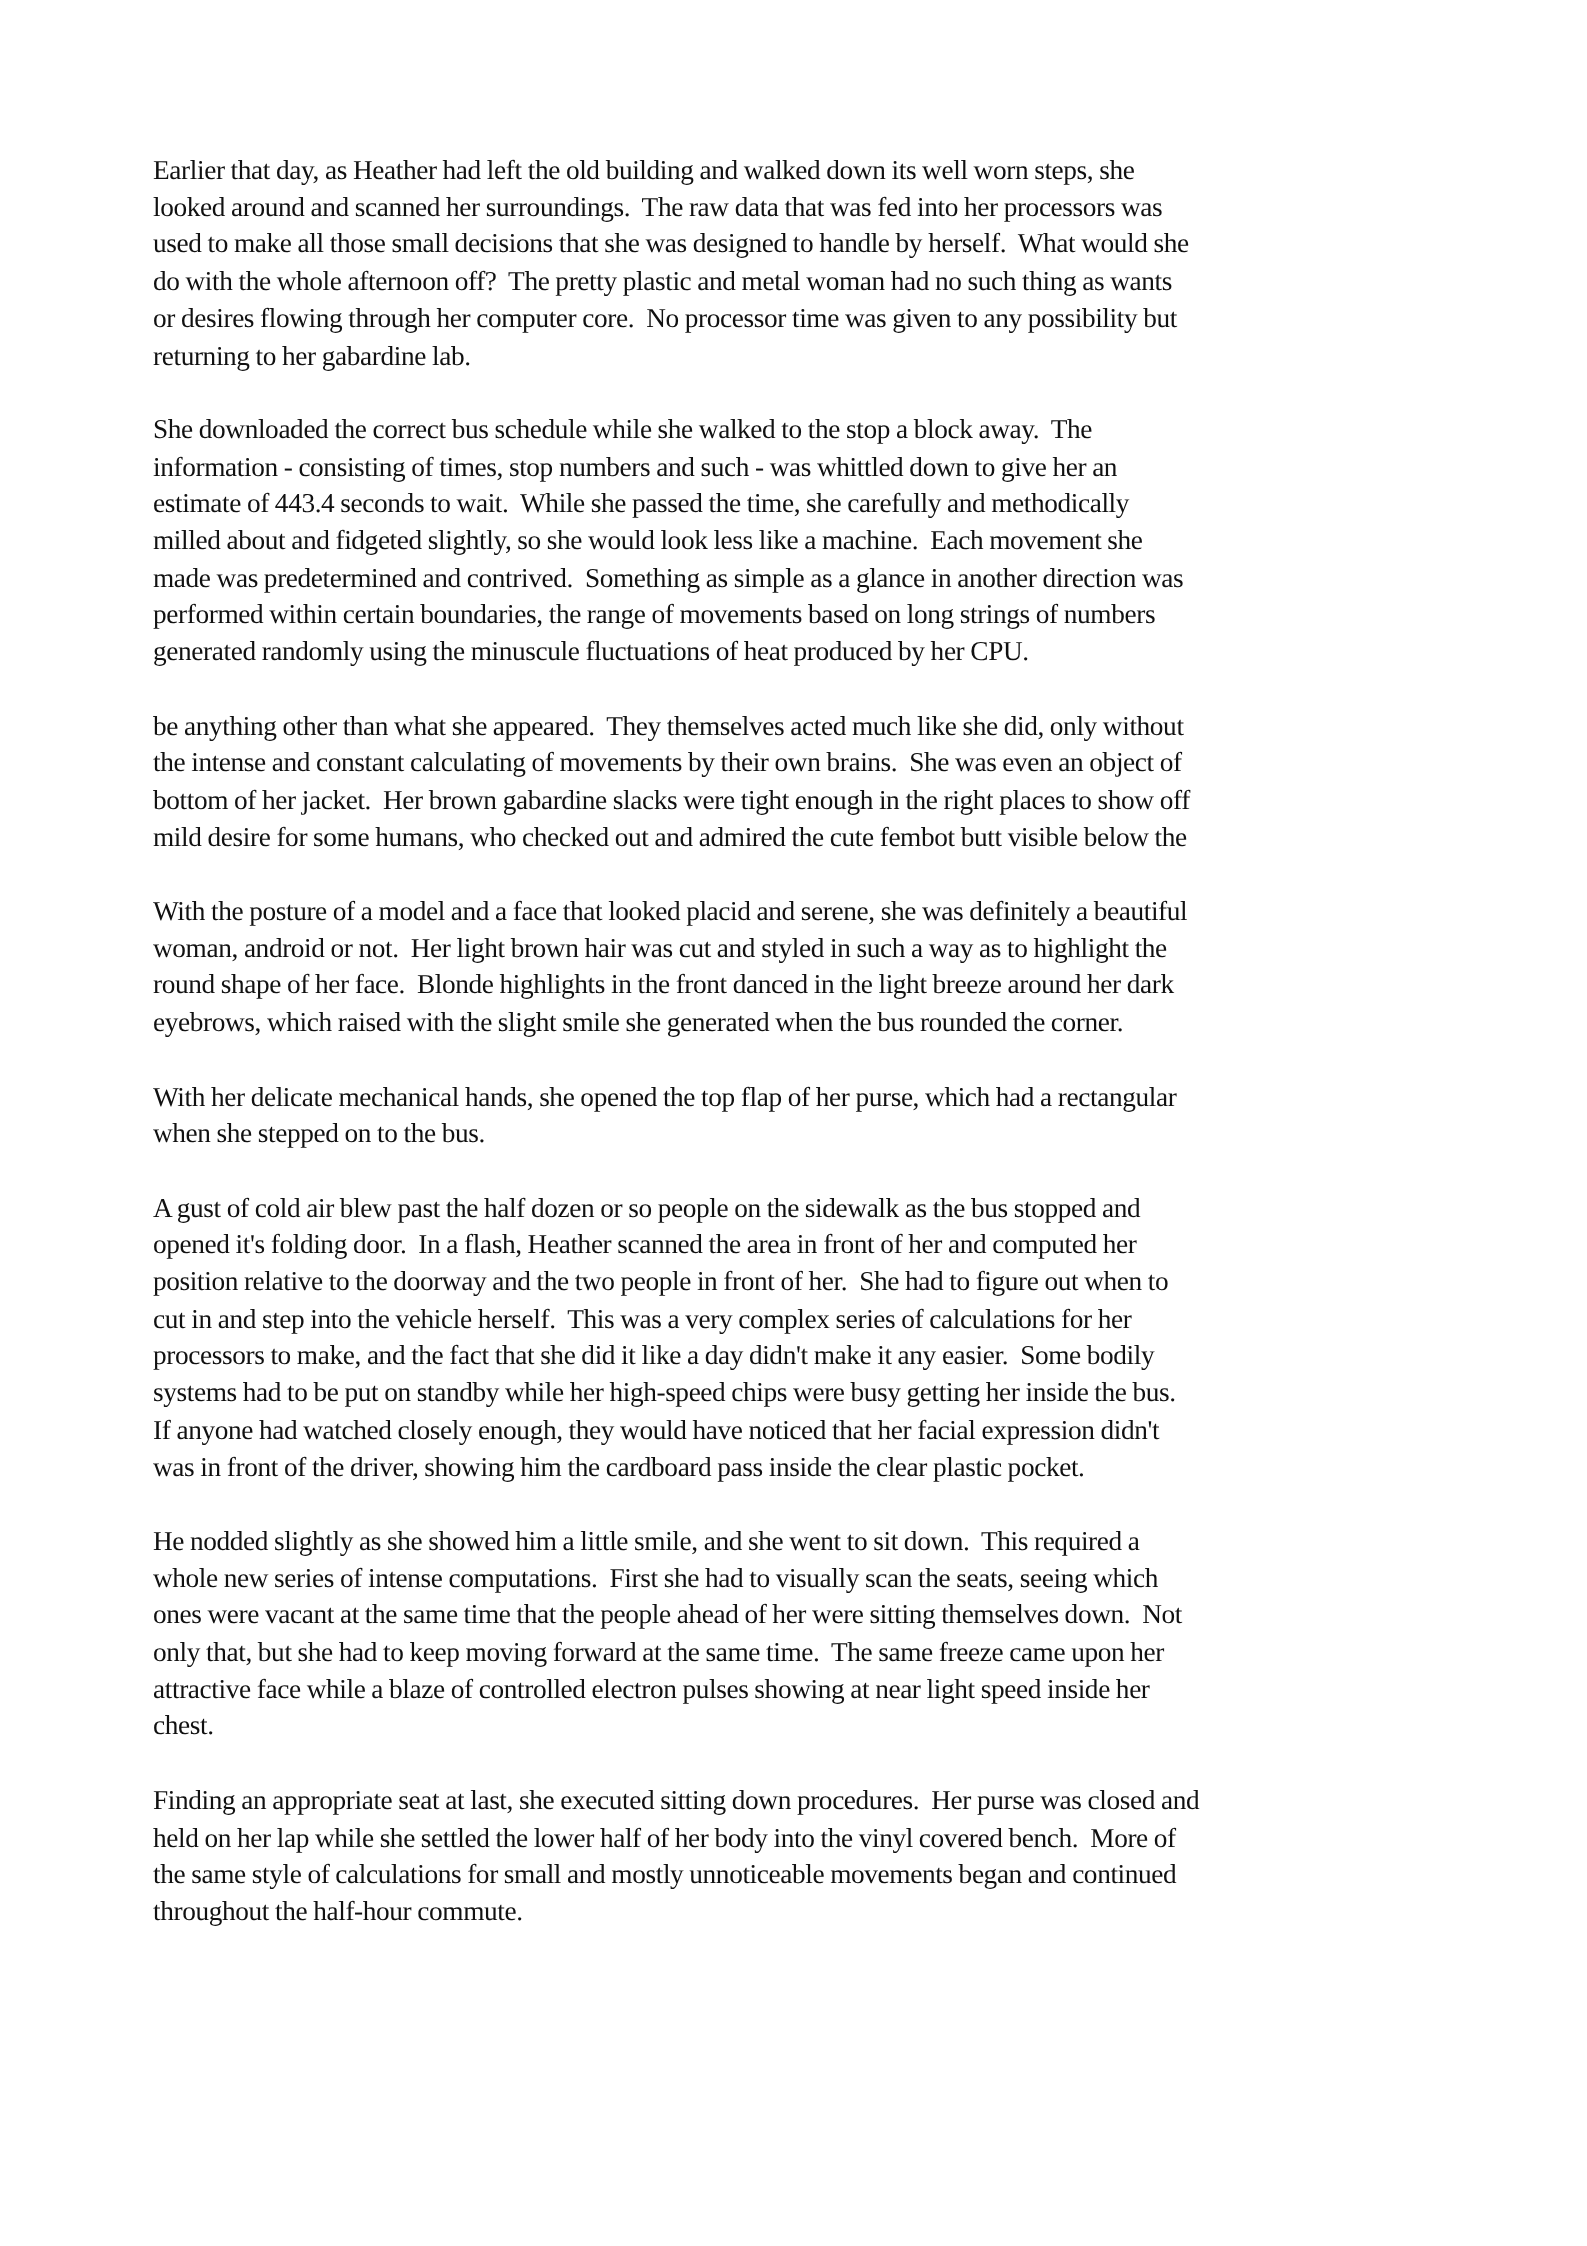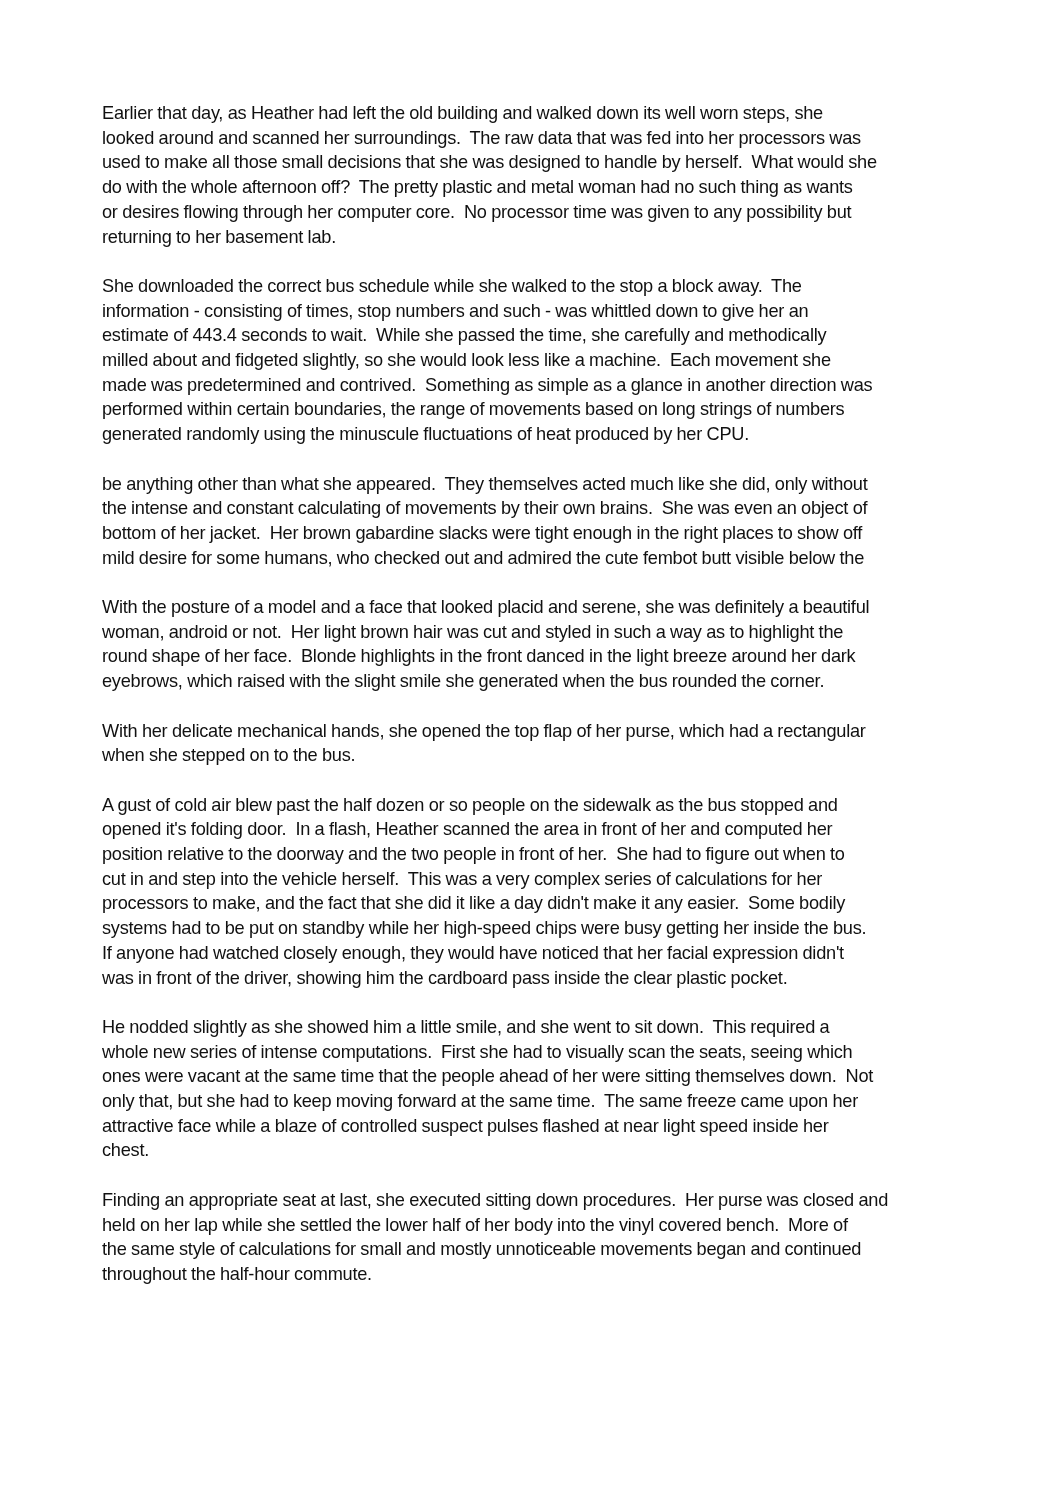--- a/index.html
+++ b/index.html
@@ -2,41 +2,41 @@
 <html><head>
 <meta charset="utf-8">
 <style>
   html, body { margin: 0; padding: 0; background: #ffffff; }
   body { width: 1058px; height: 1497px; position: relative; overflow: hidden; }
   .page {
     position: absolute;
     left: 102px;
     top: 101px;
     width: 870px;
-    font-family: Liberation Sans, sans-serif;
+    font-family: Liberation Serif, serif;
     font-size: 18.2px;
     line-height: 24.7px;
     color: #111111;
     letter-spacing: -0.25px;
     word-spacing: -0.3px;
   }
   .para { margin: 0 0 24.7px 0; }
   .line { display: block; white-space: pre; }
 </style>
 </head>
 <body>
 
 <div class="page">
   <div class="para">
     <span class="line">Earlier that day, as Heather had left the old building and walked down its well worn steps, she</span>
     <span class="line">looked around and scanned her surroundings.  The raw data that was fed into her processors was</span>
     <span class="line">used to make all those small decisions that she was designed to handle by herself.  What would she</span>
     <span class="line">do with the whole afternoon off?  The pretty plastic and metal woman had no such thing as wants</span>
     <span class="line">or desires flowing through her computer core.  No processor time was given to any possibility but</span>
-    <span class="line">returning to her basement lab.</span>
+    <span class="line">returning to her gabardine lab.</span>
   </div>
   <div class="para">
     <span class="line">She downloaded the correct bus schedule while she walked to the stop a block away.  The</span>
     <span class="line">information - consisting of times, stop numbers and such - was whittled down to give her an</span>
     <span class="line">estimate of 443.4 seconds to wait.  While she passed the time, she carefully and methodically</span>
     <span class="line">milled about and fidgeted slightly, so she would look less like a machine.  Each movement she</span>
     <span class="line">made was predetermined and contrived.  Something as simple as a glance in another direction was</span>
     <span class="line">performed within certain boundaries, the range of movements based on long strings of numbers</span>
     <span class="line">generated randomly using the minuscule fluctuations of heat produced by her CPU.</span>
   </div>
@@ -64,21 +64,21 @@
     <span class="line">processors to make, and the fact that she did it like a day didn't make it any easier.  Some bodily</span>
     <span class="line">systems had to be put on standby while her high-speed chips were busy getting her inside the bus.</span>
     <span class="line">If anyone had watched closely enough, they would have noticed that her facial expression didn't</span>
     <span class="line">was in front of the driver, showing him the cardboard pass inside the clear plastic pocket.</span>
   </div>
   <div class="para">
     <span class="line">He nodded slightly as she showed him a little smile, and she went to sit down.  This required a</span>
     <span class="line">whole new series of intense computations.  First she had to visually scan the seats, seeing which</span>
     <span class="line">ones were vacant at the same time that the people ahead of her were sitting themselves down.  Not</span>
     <span class="line">only that, but she had to keep moving forward at the same time.  The same freeze came upon her</span>
-    <span class="line">attractive face while a blaze of controlled suspect pulses flashed at near light speed inside her</span>
+    <span class="line">attractive face while a blaze of controlled electron pulses showing at near light speed inside her</span>
     <span class="line">chest.</span>
   </div>
   <div class="para">
     <span class="line">Finding an appropriate seat at last, she executed sitting down procedures.  Her purse was closed and</span>
     <span class="line">held on her lap while she settled the lower half of her body into the vinyl covered bench.  More of</span>
     <span class="line">the same style of calculations for small and mostly unnoticeable movements began and continued</span>
     <span class="line">throughout the half-hour commute.</span>
   </div>
 </div>
 

